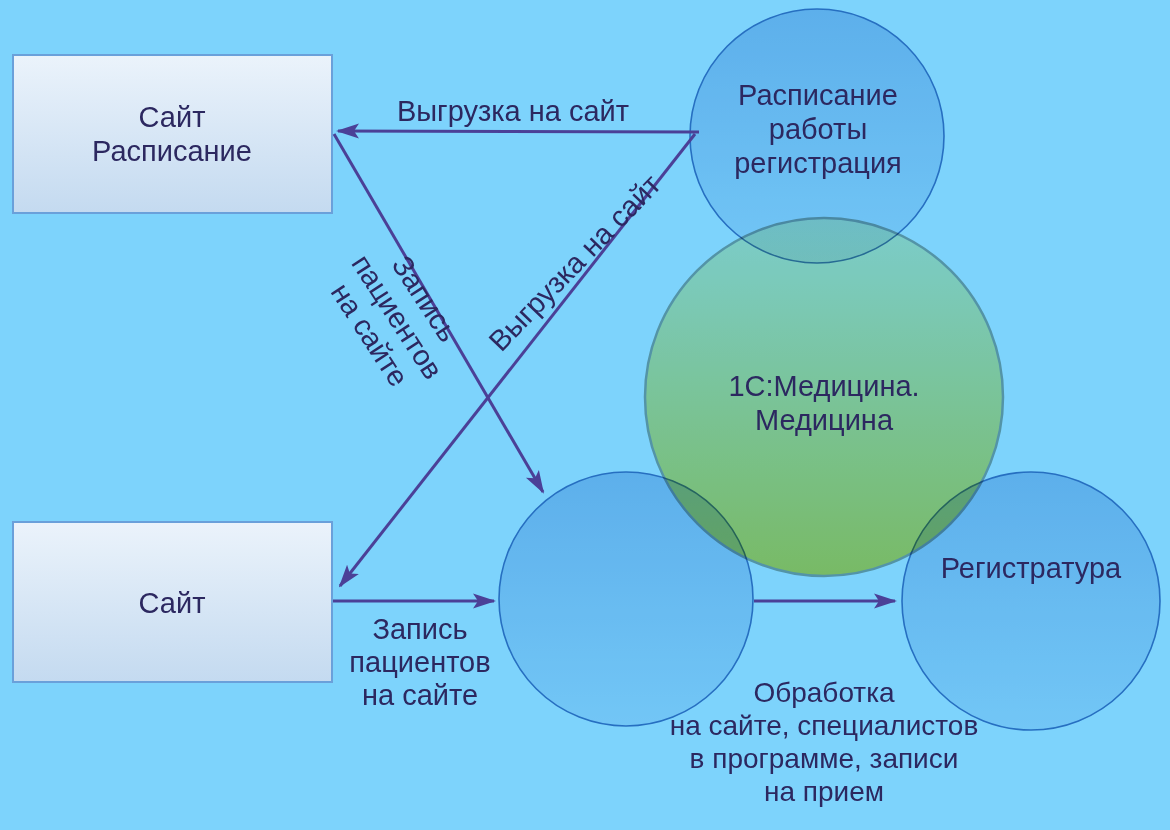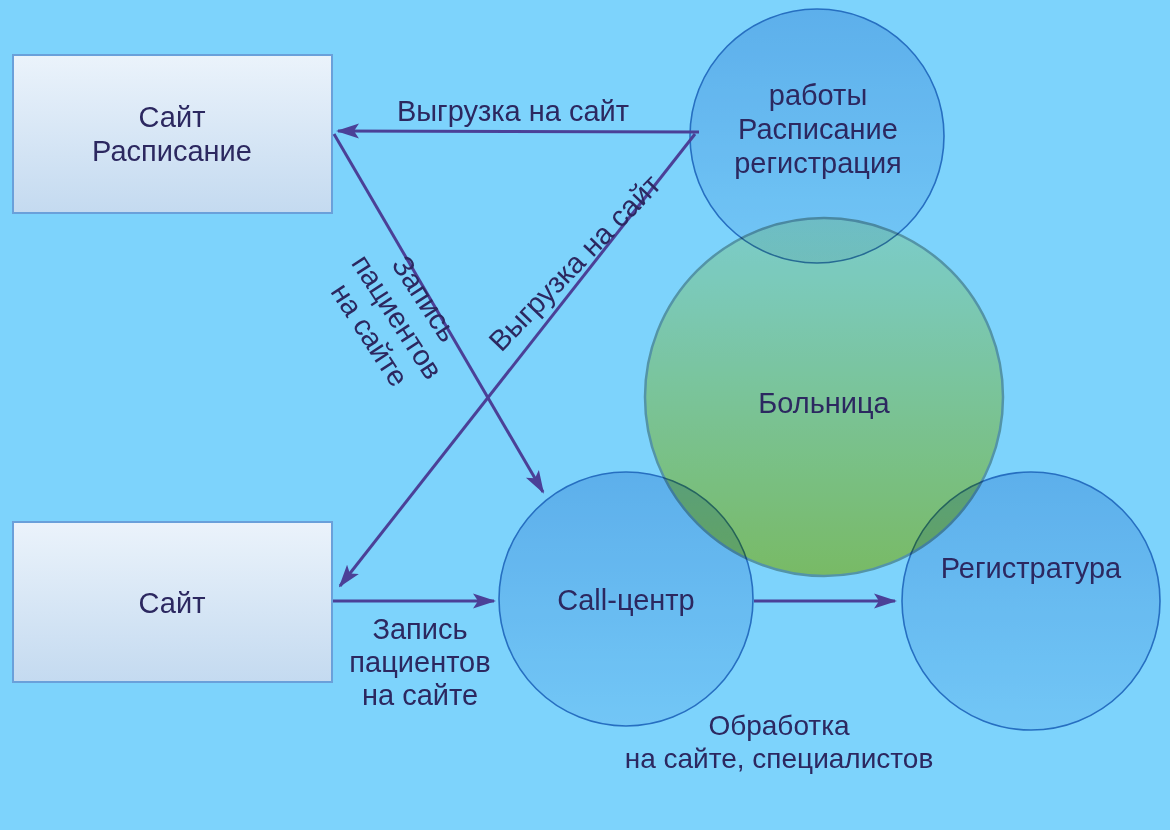--- a/index.html
+++ b/index.html
@@ -71,32 +71,30 @@
   <div class="label" style="left:172px;top:134px;">
     <span class="ln">Сайт</span>
     <span class="ln">Расписание</span>
   </div>
 
   <div class="label" style="left:172px;top:603px;">
     <span class="ln">Сайт</span>
   </div>
 
   <div class="label" style="left:818px;top:129px;">
+    <span class="ln">Расписание</span>
     <span class="ln">работы</span>
-    <span class="ln">Расписание</span>
     <span class="ln">регистрация</span>
   </div>
 
   <div class="label" style="left:824px;top:403px;">
-    <span class="ln">Больница</span>
+    <span class="ln">1С:Медицина.</span>
+    <span class="ln">Медицина</span>
   </div>
 
-  <div class="label" style="left:626px;top:600px;">
-    <span class="ln">Call-центр</span>
-  </div>
 
   <div class="label" style="left:1031px;top:568px;">
     <span class="ln">Регистратура</span>
   </div>
 
   <div class="label edge-label" style="left:513px;top:111px;">Выгрузка на сайт</div>
 
   <div class="label edge-label rot-ccw" style="left:575px;top:263px;">Выгрузка на сайт</div>
 
   <div class="label edge-label rot-cw" style="left:397px;top:317px;">
@@ -104,18 +102,20 @@
     <span class="ln">пациентов</span>
     <span class="ln">на сайте</span>
   </div>
 
   <div class="label edge-label" style="left:420px;top:662px;">
     <span class="ln">Запись</span>
     <span class="ln">пациентов</span>
     <span class="ln">на сайте</span>
   </div>
 
-  <div class="label small" style="left:779px;top:742px;">
+  <div class="label small" style="left:824px;top:742px;">
     <span class="ln">Обработка</span>
     <span class="ln">на сайте, специалистов</span>
+    <span class="ln">в программе, записи</span>
+    <span class="ln">на прием</span>
   </div>
 
 </div>
 
 </body></html>

